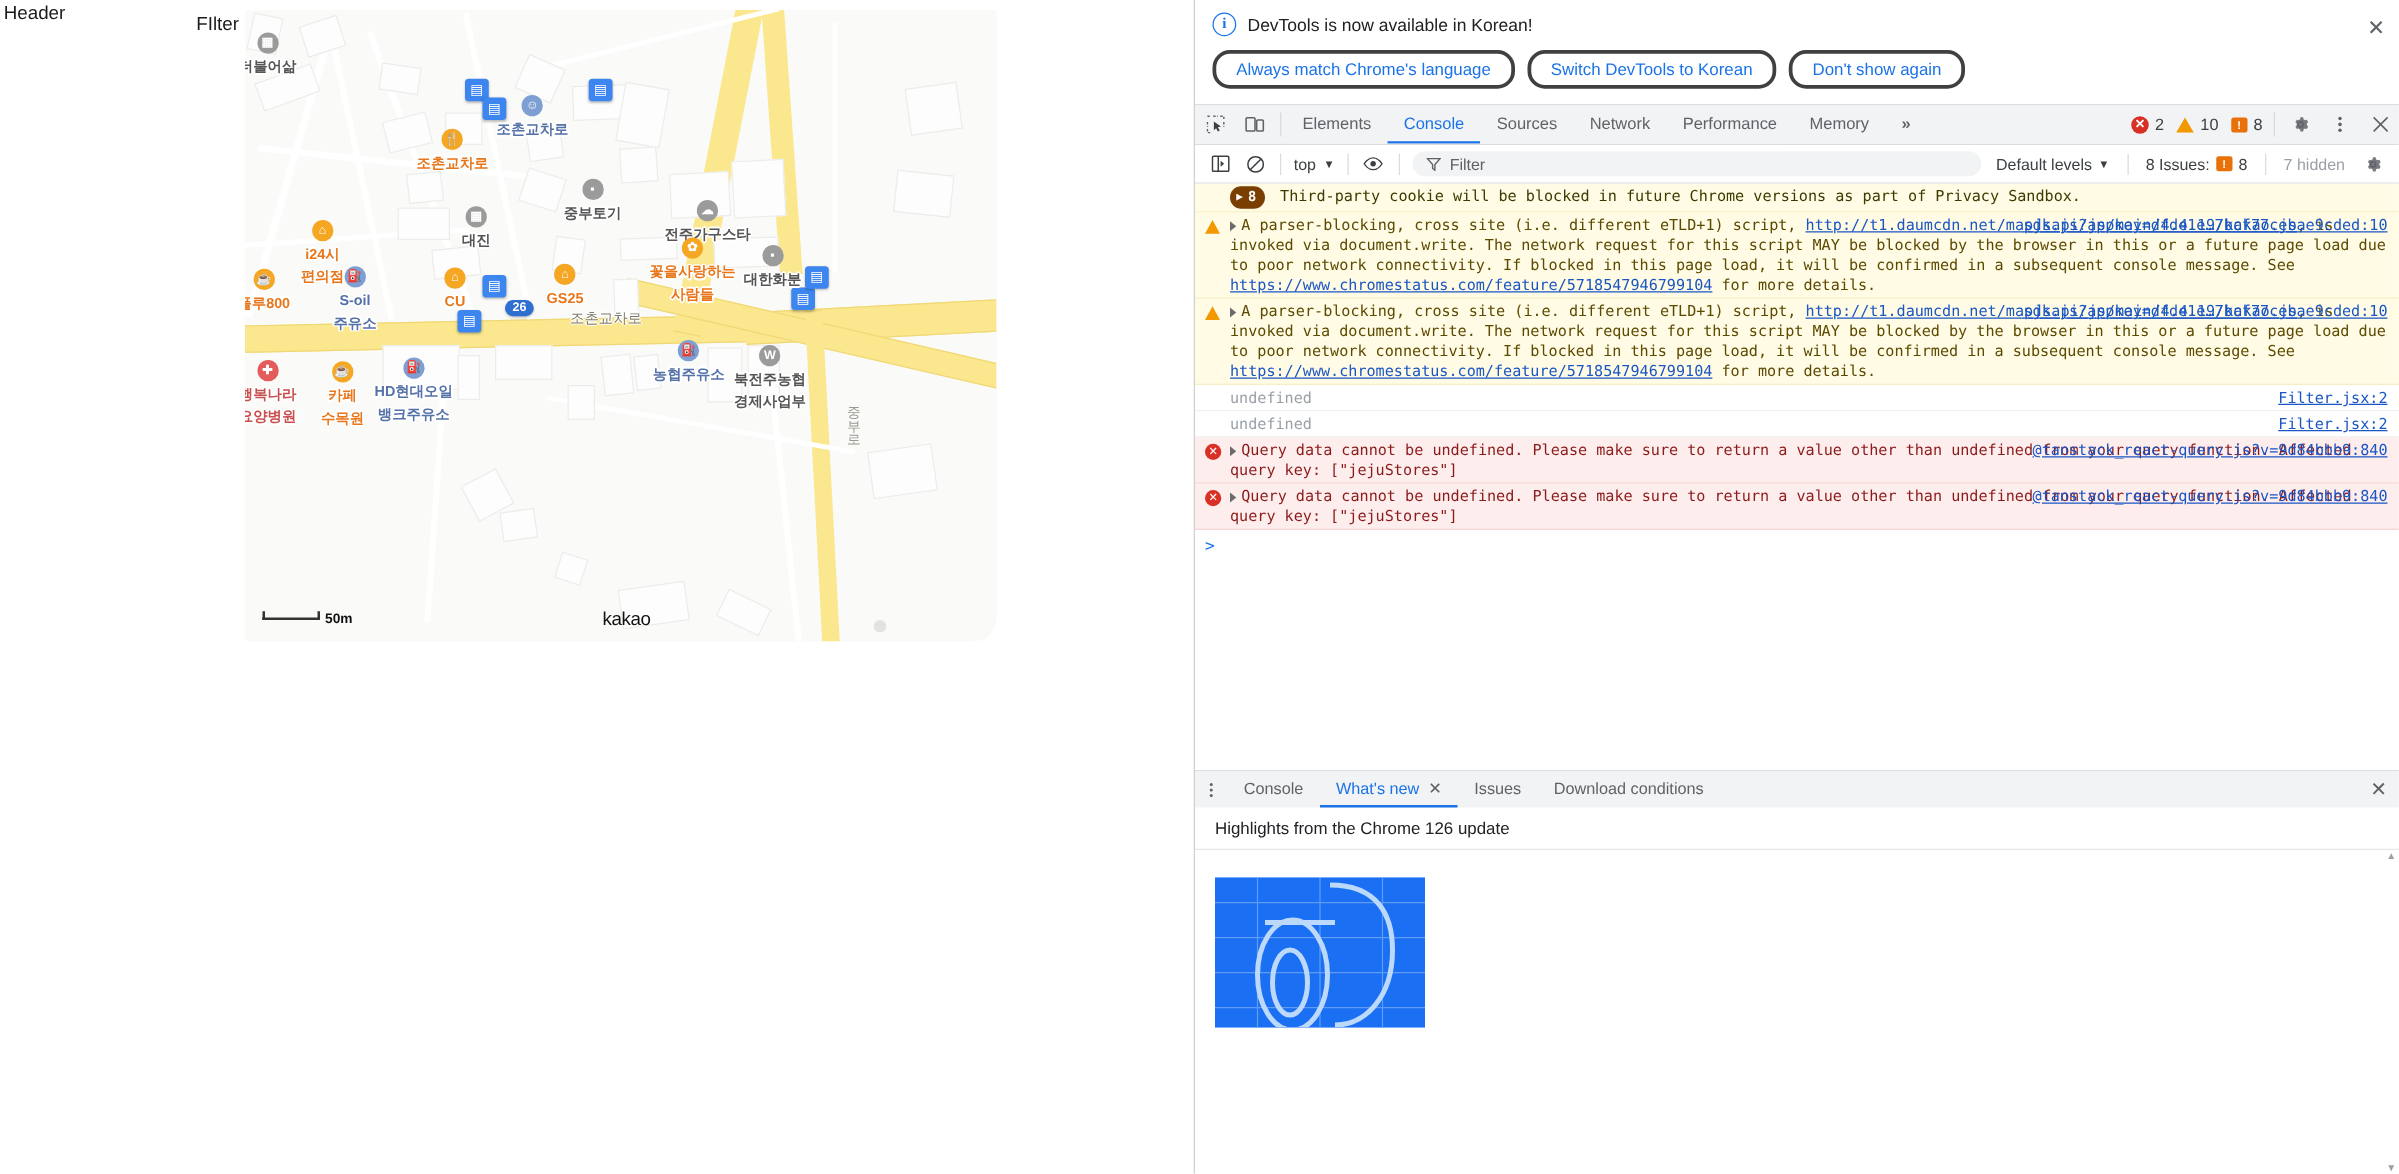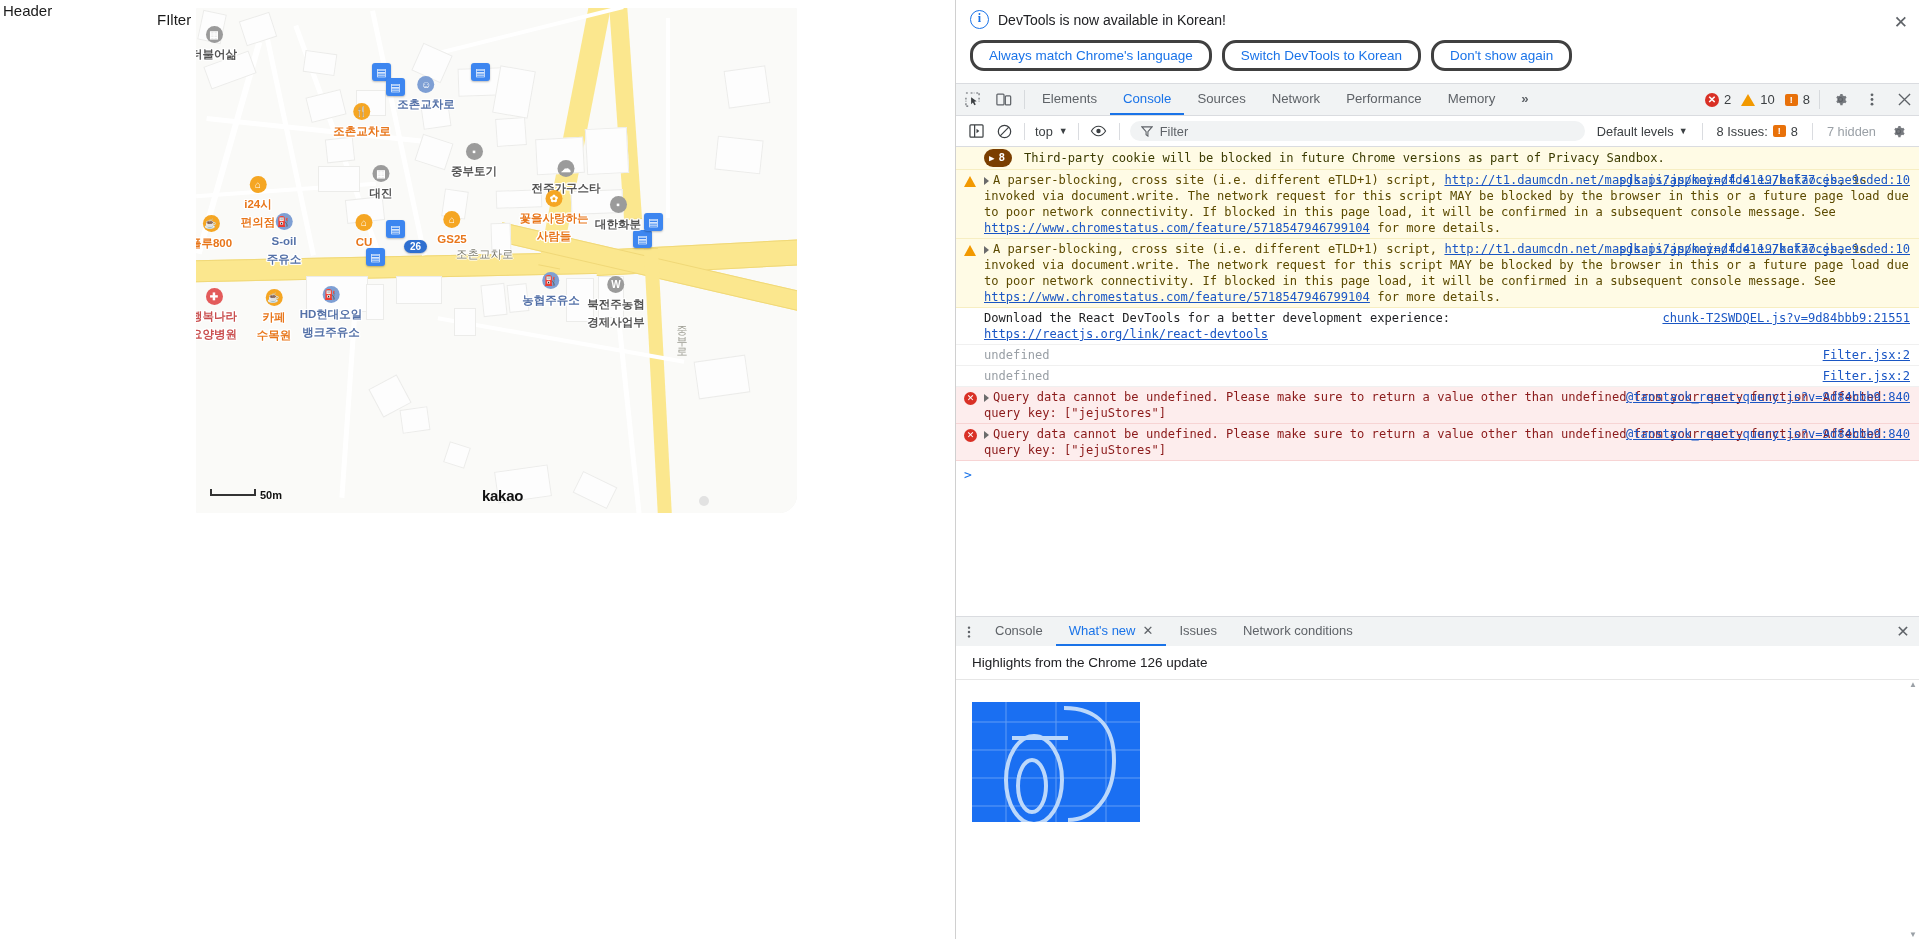--- a/index.html
+++ b/index.html
@@ -47,21 +47,21 @@
       border-radius:9px;padding:1px 6px;box-shadow:0 1px 2px rgba(0,0,0,.25);}
   .road-name{position:absolute;font-size:11.5px;color:#7e7e72;white-space:nowrap;
      text-shadow:-1.2px 0 #fff,1.2px 0 #fff,0 -1.2px #fff,0 1.2px #fff;}
   .v-road-name{position:absolute;font-size:11px;color:#9a9a90;writing-mode:vertical-rl;}
   #scalebar{position:absolute;left:14px;bottom:12px;display:flex;align-items:center;gap:4px;}
   #scalebar .bar{width:42px;height:3px;background:#333;border-left:2px solid #333;border-right:2px solid #333;
      box-sizing:content-box;height:2px;border-top:0;position:relative;}
   #scalebar .bar:before,#scalebar .bar:after{content:"";position:absolute;width:2px;height:7px;background:#333;top:-5px;}
   #scalebar .bar:before{left:-2px;} #scalebar .bar:after{right:-2px;}
   #scalebar .m{font-size:11px;font-weight:bold;color:#111;}
-  #kakao-logo{position:absolute;left:286px;bottom:9px;font-size:15px;color:#111;font-weight:700;letter-spacing:-.3px;}
+  #kakao-logo{position:absolute;left:286px;bottom:9px;font-size:15px;color:#111;font-weight:400;letter-spacing:-.3px;}
   #map-dot{position:absolute;right:88px;bottom:7px;width:10px;height:10px;border-radius:50%;background:#e2e2e2;}
 
   
   #devtools{position:absolute;left:955px;top:0;width:964px;height:939px;
      background:#fff;border-left:1px solid #d0d0d0;display:flex;flex-direction:column;}
 
   
   #lang-banner{flex:0 0 auto;padding:10px 14px 12px 14px;background:#fff;position:relative;}
   .banner-row1{display:flex;align-items:center;gap:9px;}
   .info-icon{width:17px;height:17px;border-radius:50%;border:1.6px solid #1a73e8;color:#1a73e8;
@@ -393,25 +393,20 @@
         <div class="body"><span class="tri"></span><span>A parser-blocking, cross site (i.e. different eTLD+1) script, </span><a class="lnk">http://t1.daumcdn.net/mapjsapi/js/main/4.4.19/kakao.js</a><span>, is invoked via document.write. The network request for this script MAY be blocked by the browser in this or a future page load due to poor network connectivity. If blocked in this page load, it will be confirmed in a subsequent console message. See </span><a class="lnk">https://www.chromestatus.com/feature/5718547946799104</a><span> for more details.</span></div>
         <a class="src">sdk.js?appkey=dfde1e…7bcf77cebae9cded:10</a>
       </div>
       <div class="msg m-warn">
         <div class="ico">
           <div class="warn-tri"></div>
         </div>
         <div class="body"><span class="tri"></span><span>A parser-blocking, cross site (i.e. different eTLD+1) script, </span><a class="lnk">http://t1.daumcdn.net/mapjsapi/js/main/4.4.19/kakao.js</a><span>, is invoked via document.write. The network request for this script MAY be blocked by the browser in this or a future page load due to poor network connectivity. If blocked in this page load, it will be confirmed in a subsequent console message. See </span><a class="lnk">https://www.chromestatus.com/feature/5718547946799104</a><span> for more details.</span></div>
         <a class="src">sdk.js?appkey=dfde1e…7bcf77cebae9cded:10</a>
       </div>
-      <div class="msg m-info">
-        <div class="ico"></div>
-        <div class="body"><span>Download the React DevTools for a better development experience:</span><br><a class="lnk">https://reactjs.org/link/react-devtools</a></div>
-        <a class="src">chunk-T2SWDQEL.js?v=9d84bbb9:21551</a>
-      </div>
       <div class="msg m-undef">
         <div class="ico"></div>
         <div class="body"><span>undefined</span></div>
         <a class="src">Filter.jsx:2</a>
       </div>
       <div class="msg m-undef">
         <div class="ico"></div>
         <div class="body"><span>undefined</span></div>
         <a class="src">Filter.jsx:2</a>
       </div>
@@ -447,21 +442,21 @@
         <span>Console</span>
       </div>
       <div class="dt-tab active">
         <span>What's new</span>
         <span class="dt-close-x">✕</span>
       </div>
       <div class="dt-tab">
         <span>Issues</span>
       </div>
       <div class="dt-tab">
-        <span>Network conditions</span>
+        <span>Download conditions</span>
       </div>
       <div class="tb-spacer"></div>
       <div id="drawer-close">✕</div>
     </div>
     <div id="whatsnew-head">Highlights from the Chrome 126 update</div>
     <div id="whatsnew-body">
       <div id="wn-thumb">
         <svg width="168" height="120" viewBox="0 0 168 120">
           <rect width="168" height="120" fill="#1a6ff2"></rect>
           <g stroke="#7fb0f7" stroke-width="1" fill="none" opacity=".7">

